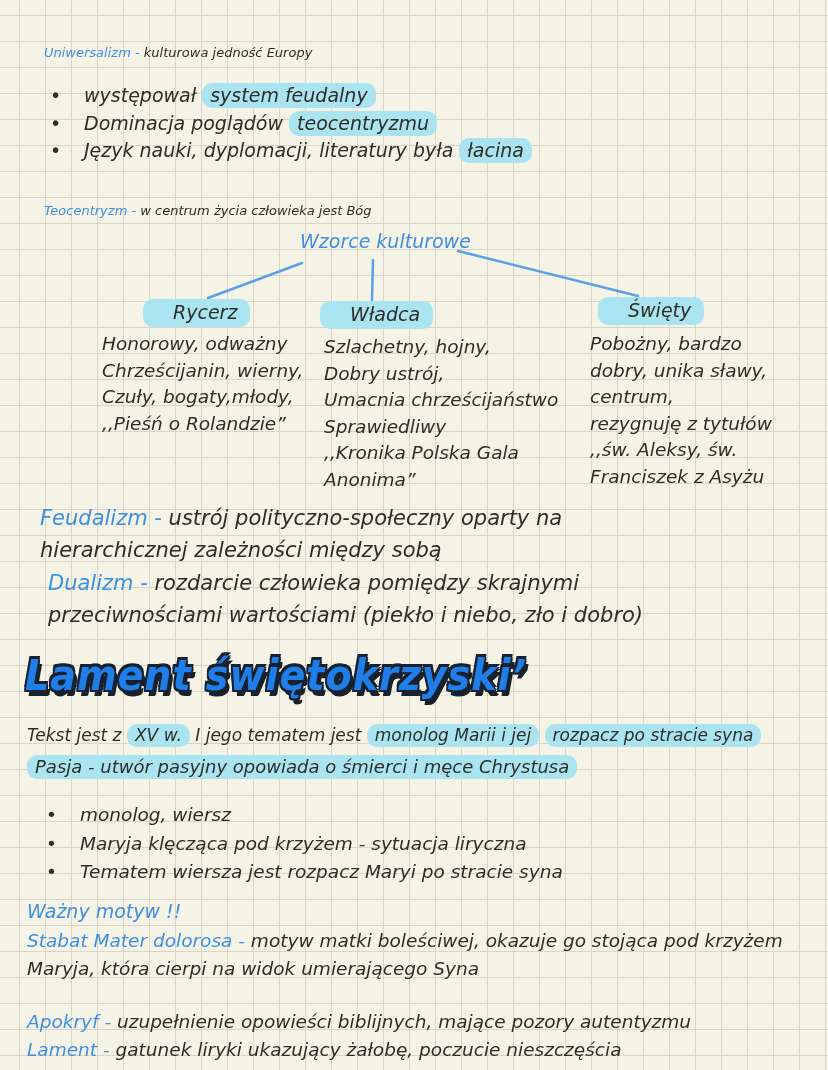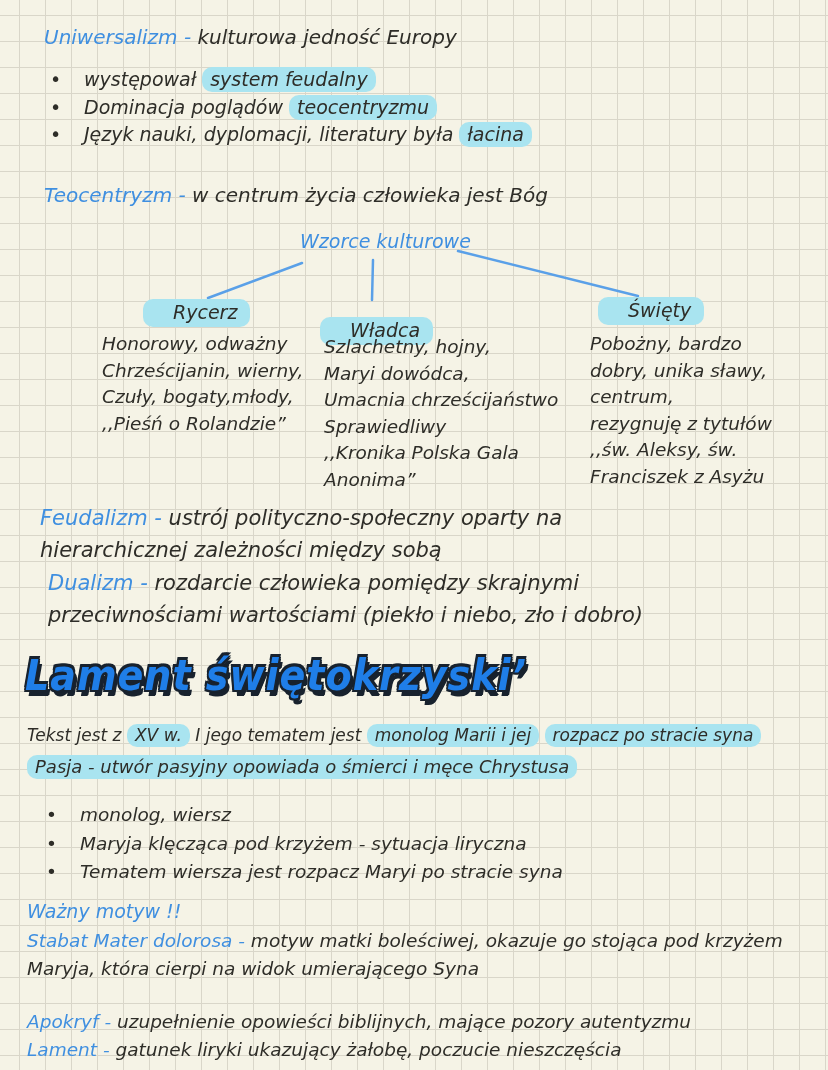--- a/index.html
+++ b/index.html
@@ -19,21 +19,21 @@
   .abs{ position:absolute; }
   .ink{ font-style:italic; color:var(--ink, #2e2d28); }
   .accent{ font-style:italic; color:var(--accent, #3f8fe0); }
   .hl{
     background:var(--highlight, #a9e4f0);
     border-radius:10px;
     padding:1px 8px 2px 8px;
     -webkit-box-decoration-break:clone;
     box-decoration-break:clone;
   }
-  .heading-line{ font-size:20px; line-height:26px; white-space:nowrap; }
+  .heading-line{ font-size:13px; line-height:26px; white-space:nowrap;margin-top:16px; }
   .bullets .bullet{
     position:relative;
     padding-left:40px;
     font-size:19px;
     line-height:27.5px;
     white-space:nowrap;
   }
   .bullets .bullet::before{
     content:"\2022";
     position:absolute; left:6px; top:0;
@@ -92,33 +92,33 @@
 
 <svg class="connectors" viewBox="0 0 828 1070">
   <line x1="302" y1="263" x2="208" y2="298" stroke="#5aa0e8" stroke-width="2.5" stroke-linecap="round"></line>
   <line x1="373" y1="260" x2="372" y2="300" stroke="#5aa0e8" stroke-width="2.5" stroke-linecap="round"></line>
   <line x1="458" y1="251" x2="638" y2="296" stroke="#5aa0e8" stroke-width="2.5" stroke-linecap="round"></line>
 </svg>
 
 <div class="abs accent" style="left:300px; top:230px; font-size:19px;">Wzorce kulturowe</div>
 
 <div class="abs node-pill hl ink" style="left:143px; top:299px;">Rycerz</div>
-<div class="abs node-pill hl ink" style="left:320px; top:301px;margin-top:16px;">Władca</div>
+<div class="abs node-pill hl ink" style="left:320px; top:301px;">Władca</div>
 <div class="abs node-pill hl ink" style="left:598px; top:297px;">Święty</div>
 
 <div class="abs col ink" style="left:102px; top:331px; width:240px;">
   <div>Honorowy, odważny</div>
   <div>Chrześcijanin, wierny,</div>
   <div>Czuły, bogaty,młody,</div>
   <div>,,Pieśń o Rolandzie”</div>
 </div>
 
 <div class="abs col ink" style="left:324px; top:334px; width:270px;">
   <div>Szlachetny, hojny,</div>
-  <div>Maryi dowódca,</div>
+  <div>Dobry ustrój,</div>
   <div>Umacnia chrześcijaństwo</div>
   <div>Sprawiedliwy</div>
   <div>,,Kronika Polska Gala</div>
   <div>Anonima”</div>
 </div>
 
 <div class="abs col ink" style="left:590px; top:331px; width:235px;">
   <div>Pobożny, bardzo</div>
   <div>dobry, unika sławy,</div>
   <div>centrum,</div>

